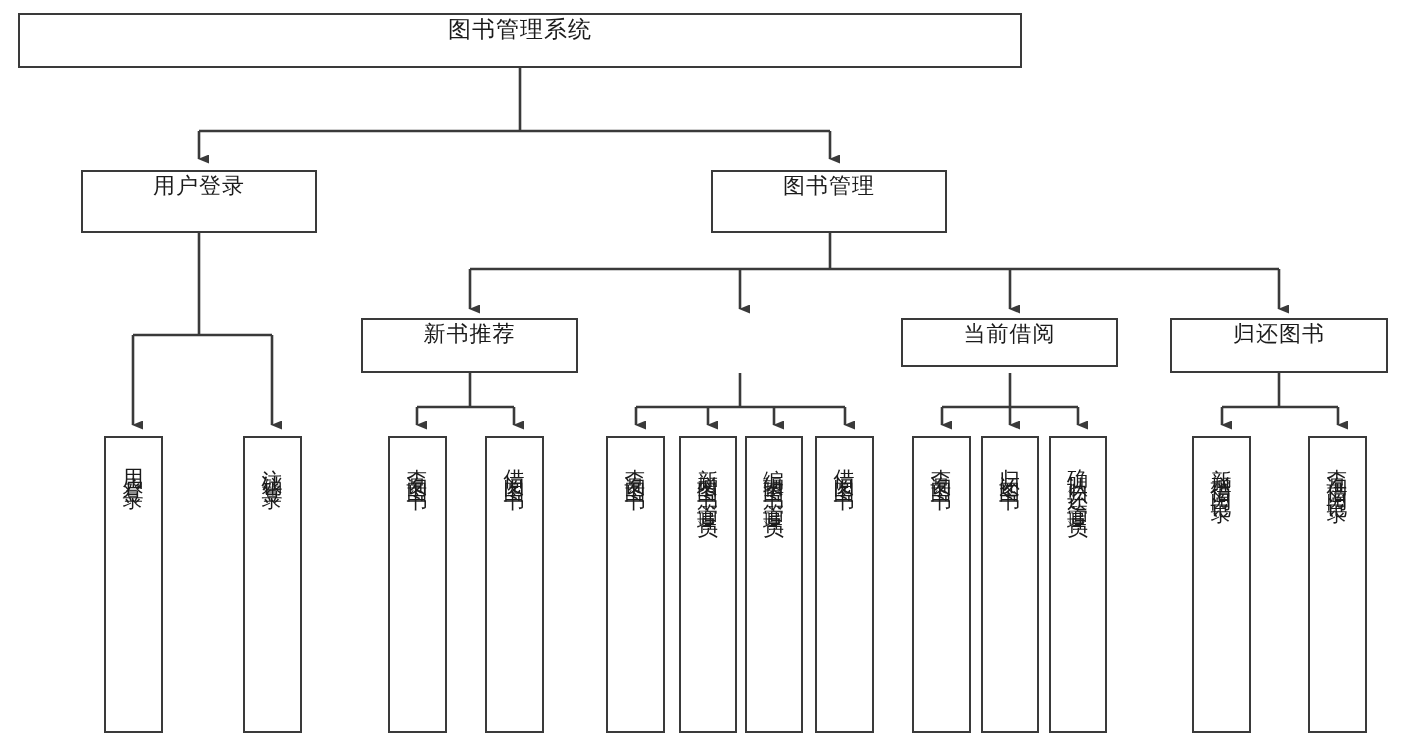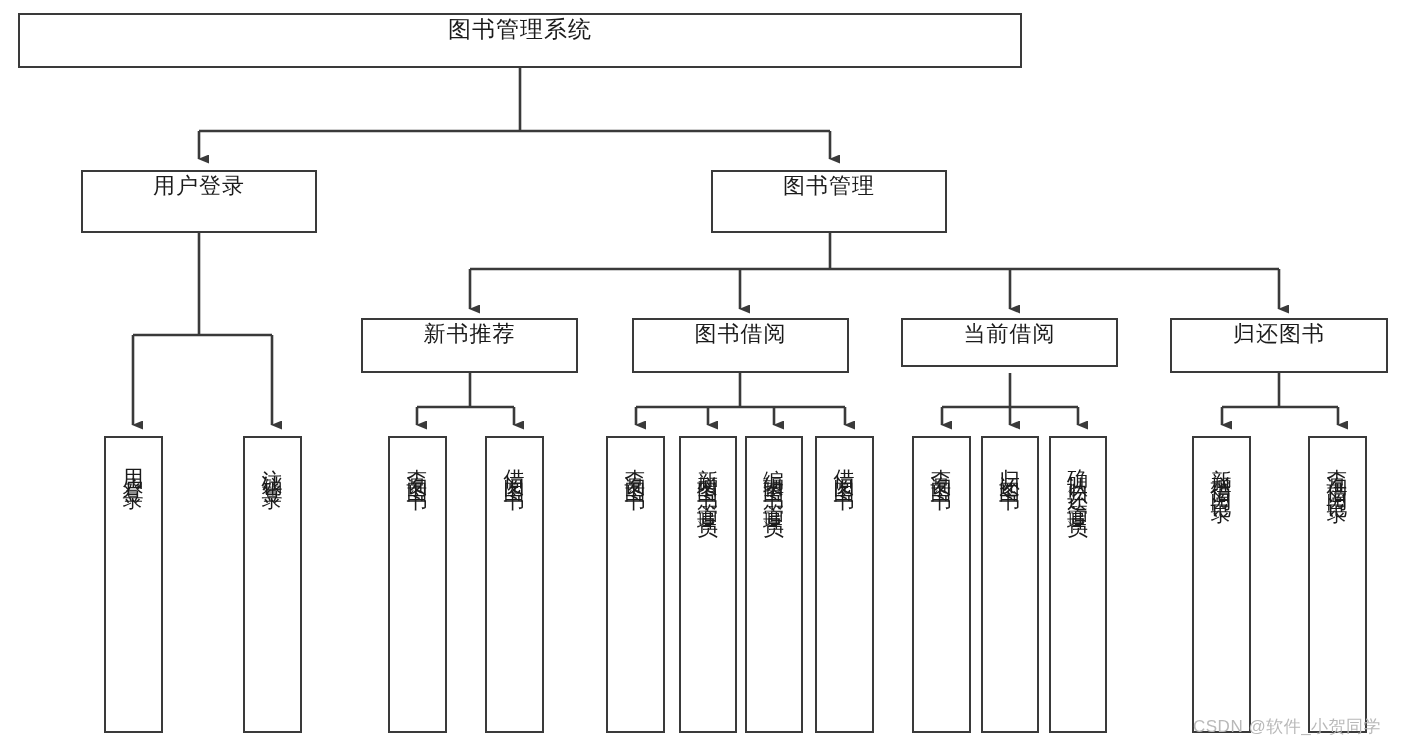--- a/index.html
+++ b/index.html
@@ -121,23 +121,20 @@
   <div class="node horiz" style="left:81px;top:170px;width:236px;height:63px;">
     <span class="label">用户登录</span>
   </div>
   <div class="node horiz" style="left:711px;top:170px;width:236px;height:63px;">
     <span class="label">图书管理</span>
   </div>
 
   <div class="node horiz" style="left:361px;top:318px;width:217px;height:55px;">
     <span class="label">新书推荐</span>
   </div>
-  <div class="node horiz" style="left:632px;top:318px;width:217px;height:55px;">
-    <span class="label">图书借阅</span>
-  </div>
   <div class="node horiz" style="left:901px;top:318px;width:217px;height:49px;">
     <span class="label">当前借阅</span>
   </div>
   <div class="node horiz" style="left:1170px;top:318px;width:218px;height:55px;">
     <span class="label">归还图书</span>
   </div>
 
   <div class="node vert" style="left:104px;top:436px;width:59px;height:297px;">
     <span class="label">用户登录</span>
   </div>
@@ -175,14 +172,13 @@
     <span class="label">确认归还（管理员）</span>
   </div>
 
   <div class="node vert" style="left:1192px;top:436px;width:59px;height:297px;">
     <span class="label">新增借阅记录</span>
   </div>
   <div class="node vert" style="left:1308px;top:436px;width:59px;height:297px;">
     <span class="label">查询借阅记录</span>
   </div>
 
-  <div id="watermark">CSDN @软件_小贺同学</div>
 </div>
 
 </body></html>

